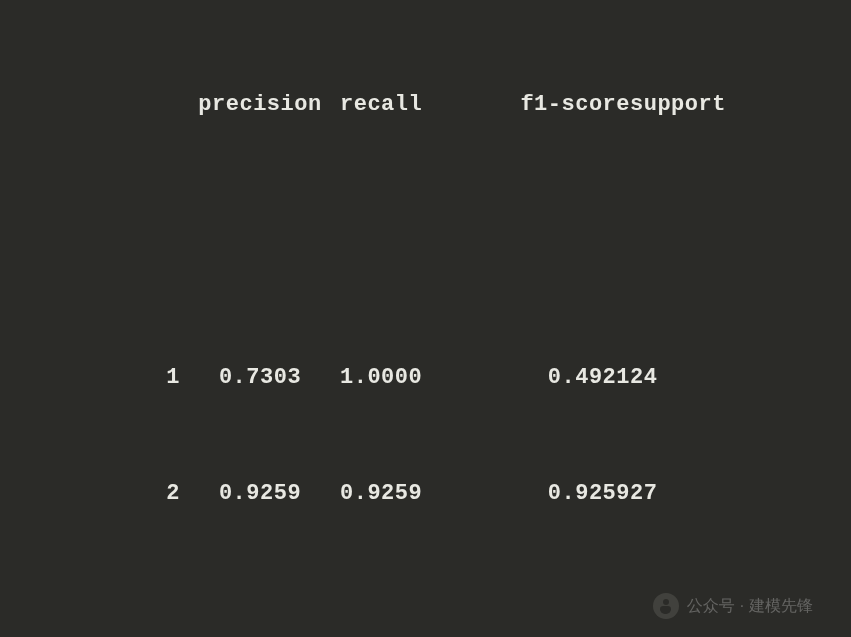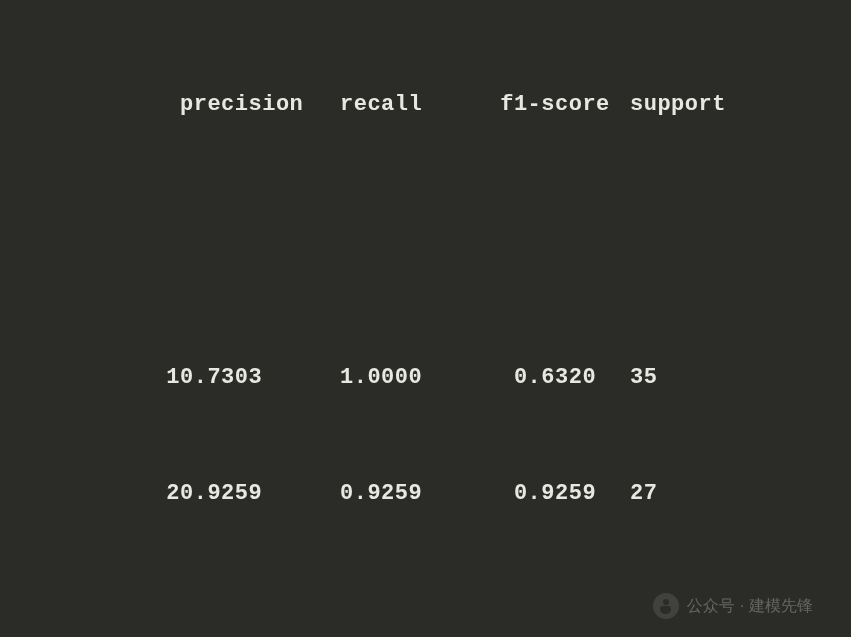--- a/index.html
+++ b/index.html
@@ -28,31 +28,31 @@
       display: block;
     }
     .col-label {
       display: inline-block;
       width: 180px;
       text-align: right;
     }
     .col-precision {
       display: inline-block;
       width: 160px;
-      text-align: left;
+      text-align: center;
     }
     .col-recall {
       display: inline-block;
       width: 140px;
       text-align: left;
     }
     .col-f1 {
       display: inline-block;
       width: 150px;
-      text-align: center;
+      text-align: right;
     }
     .col-support {
       display: inline-block;
       width: 150px;
       text-align: left;
     }
     .blank-row {
       height: 39px;
     }
     .watermark {
@@ -97,21 +97,21 @@
       bottom: 5px;
     }
   </style>
 </head>
 <body>
 
 <div class="report">
   <div class="row"><span class="col-label"></span><span class="col-precision">precision</span><span class="col-recall">recall</span><span class="col-f1">f1-score</span><span class="col-support">support</span></div>
   <div class="blank-row"></div>
 
-  <div class="row"><span class="col-label">1</span><span class="col-precision">0.7303</span><span class="col-recall">1.0000</span><span class="col-f1">0.6320</span><span class="col-support">35</span></div>
+  <div class="row"><span class="col-label">1</span><span class="col-precision">0.7303</span><span class="col-recall">1.0000</span><span class="col-f1">0.4921</span><span class="col-support">24</span></div>
   <div class="row"><span class="col-label">2</span><span class="col-precision">0.9259</span><span class="col-recall">0.9259</span><span class="col-f1">0.9259</span><span class="col-support">27</span></div>
   
   
   
   
   
   
   
 
   

